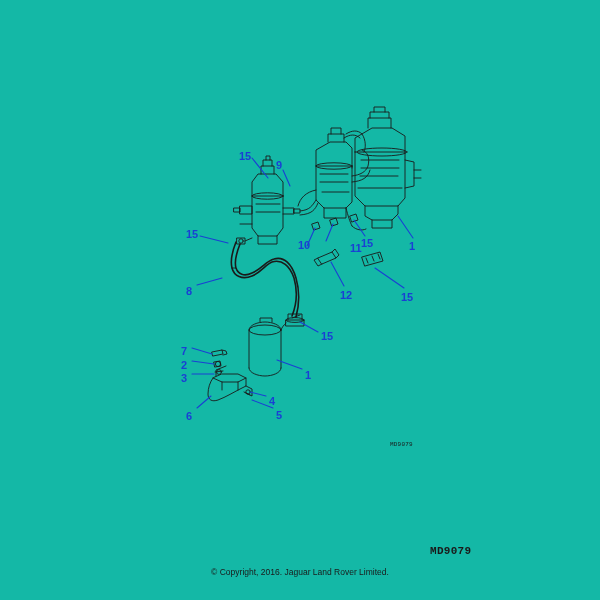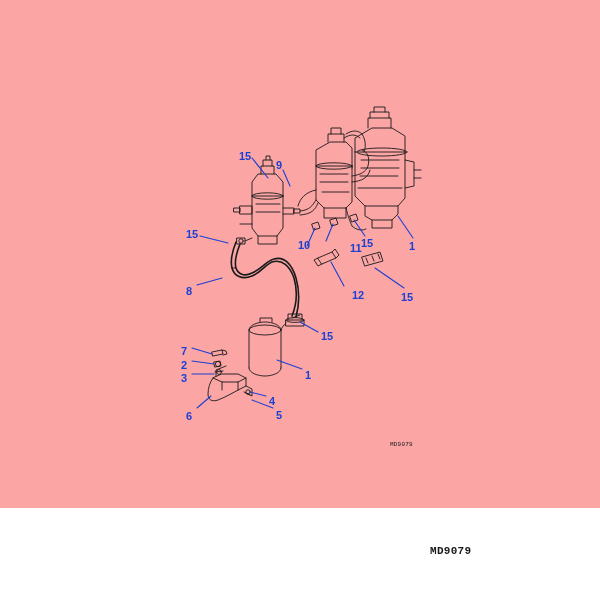--- a/index.html
+++ b/index.html
@@ -10,22 +10,22 @@
   body {
     width: 600px;
     height: 600px;
     font-family: "Liberation Sans", sans-serif;
     position: relative;
     overflow: hidden;
   }
   #page {
     position: relative;
     width: 600px;
-    height: 508px;
-    background: #fca5a5;
+    height: 600px;
+    background: #14b8a6;
   }
   #diagram {
     position: absolute;
     left: 0;
     top: 0;
     width: 600px;
     height: 600px;
   }
   .callout {
     position: absolute;
@@ -237,31 +237,32 @@
   </svg>
 
   <div id="callout-layer">
       <div class="callout" style="left: 239px; top: 151px;">15</div>
       <div class="callout" style="left: 276px; top: 160px;">9</div>
       <div class="callout" style="left: 186px; top: 229px;">15</div>
       <div class="callout" style="left: 298px; top: 240px;">10</div>
       <div class="callout" style="left: 317px; top: 243px; margin-left: 33px;">11</div>
       <div class="callout" style="left: 361px; top: 238px;">15</div>
       <div class="callout" style="left: 409px; top: 241px;">1</div>
-      <div class="callout" style="left: 340px; top: 290px; margin-left: 12px;">12</div>
+      <div class="callout" style="left: 340px; top: 290px;">12</div>
       <div class="callout" style="left: 401px; top: 292px;">15</div>
       <div class="callout" style="left: 186px; top: 286px;">8</div>
       <div class="callout" style="left: 321px; top: 331px;">15</div>
       <div class="callout" style="left: 181px; top: 346px;">7</div>
       <div class="callout" style="left: 181px; top: 360px;">2</div>
       <div class="callout" style="left: 181px; top: 373px;">3</div>
       <div class="callout" style="left: 305px; top: 370px;">1</div>
       <div class="callout" style="left: 269px; top: 396px;">4</div>
       <div class="callout" style="left: 276px; top: 410px;">5</div>
       <div class="callout" style="left: 186px; top: 411px;">6</div>
     </div>
 
   <div class="partcode" id="drawing-code">MD9079</div>
 
   <div class="partcode" id="sheet-code">MD9079</div>
 
+  <div id="copyright">© Copyright, 2016. Jaguar Land Rover Limited.</div>
 
 </div>
 
 </body></html>

